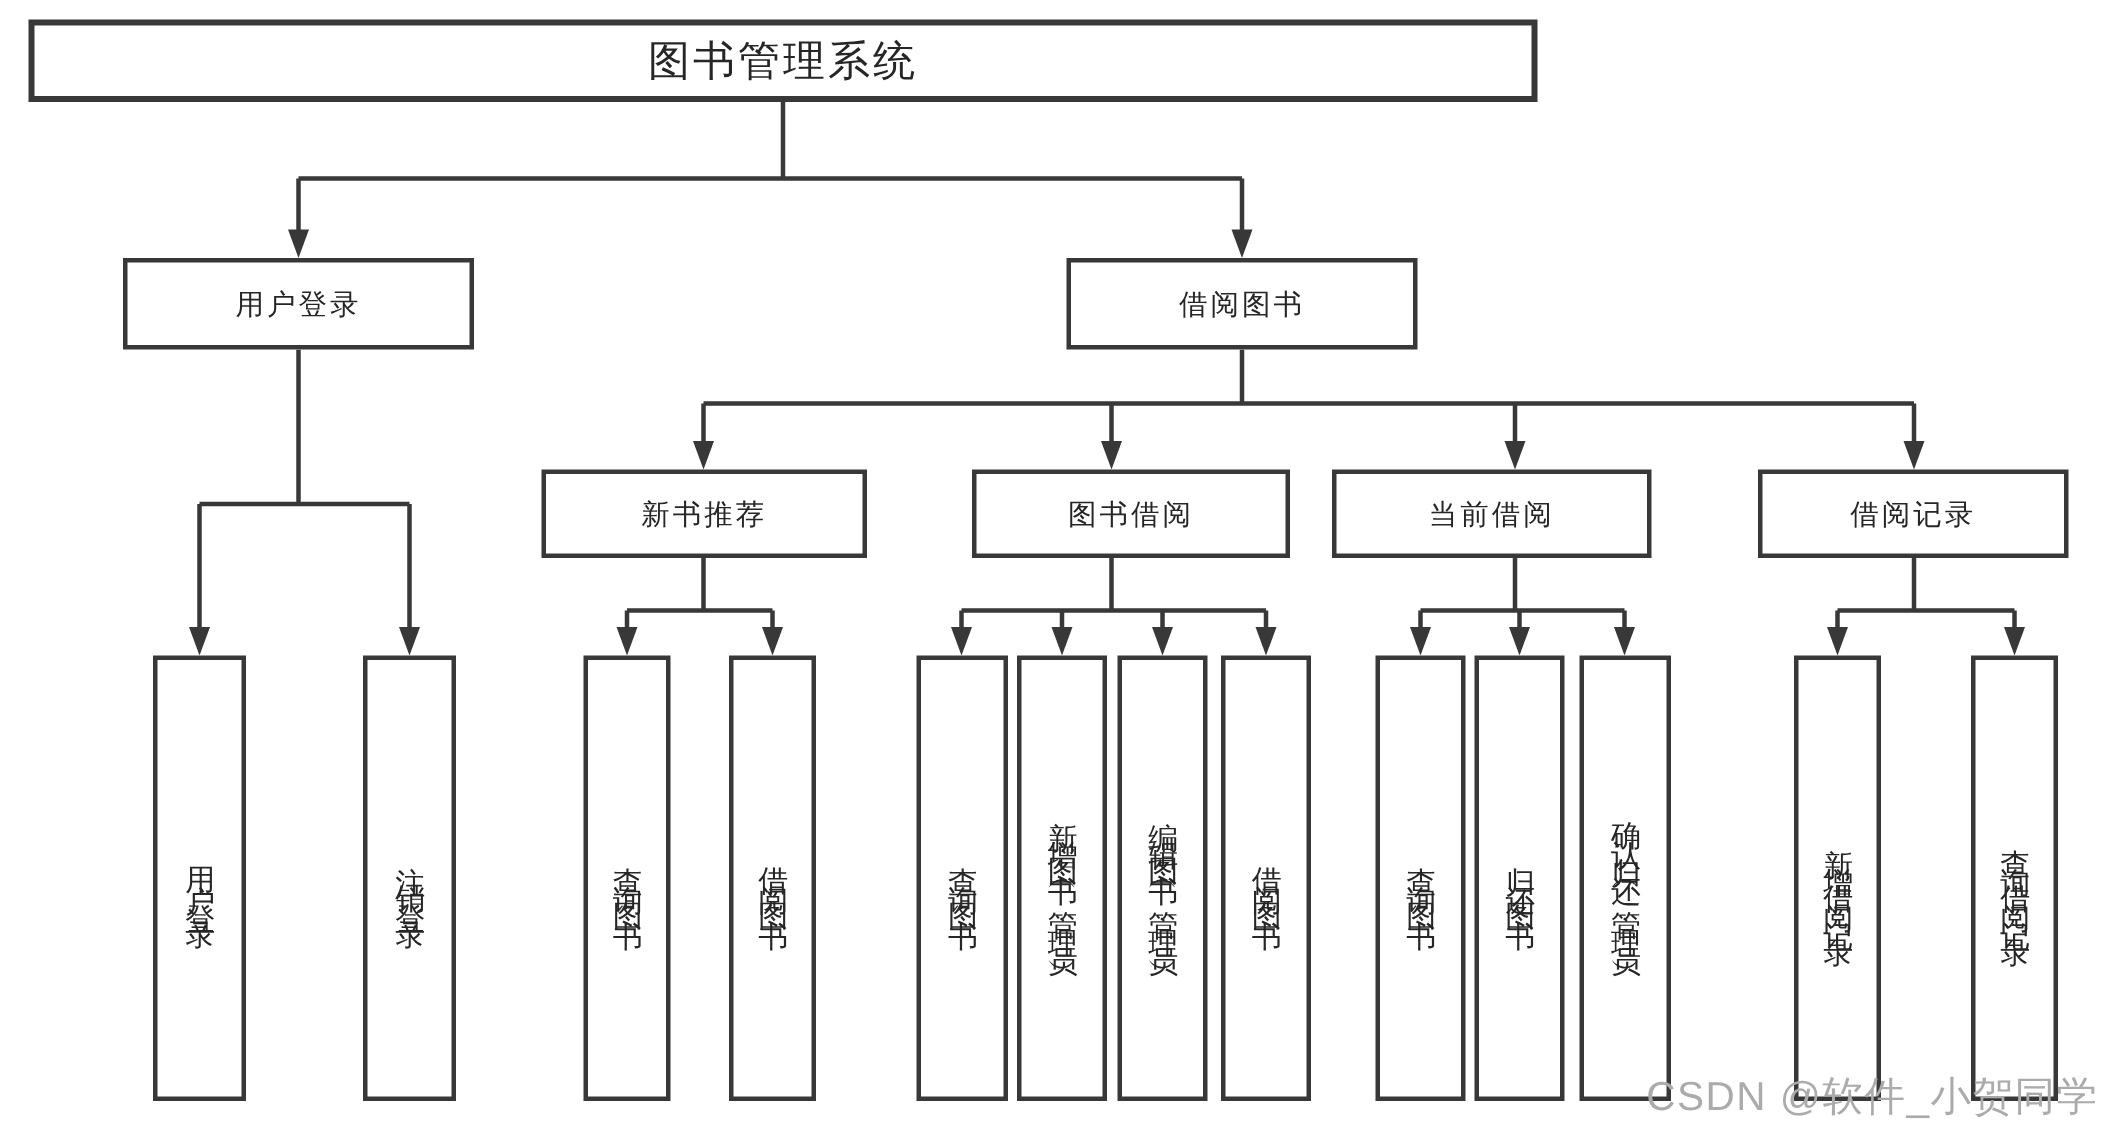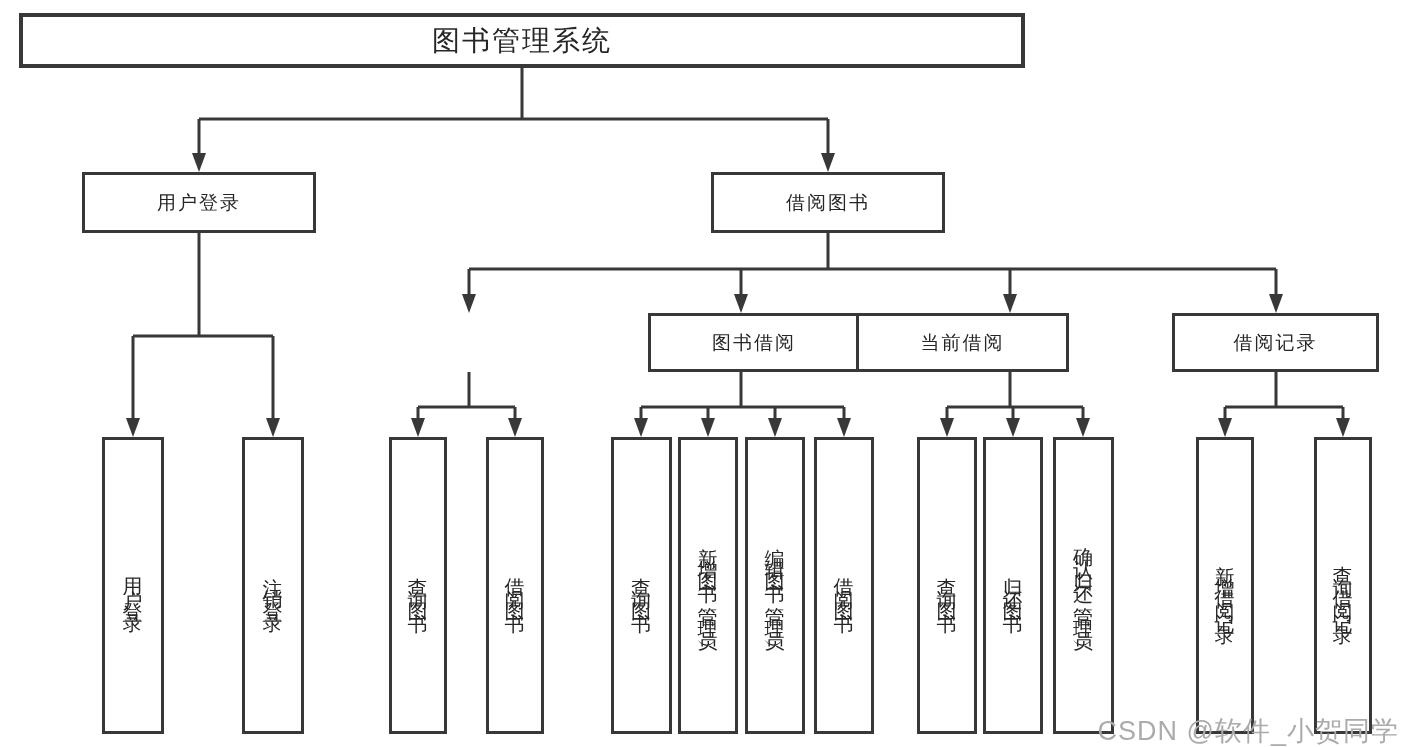--- a/index.html
+++ b/index.html
@@ -103,24 +103,27 @@
     <span class="lbl">图书管理系统</span>
   </div>
 
   <div class="box lvl2" style="left:82px; top:172px; width:234px; height:61px;">
     <span class="lbl">用户登录</span>
   </div>
   <div class="box lvl2" style="left:711px; top:172px; width:234px; height:61px;">
     <span class="lbl">借阅图书</span>
   </div>
 
+  <div class="box lvl3" style="left:361px; top:313px; width:217px; height:59px;">
+    <span class="lbl">新书推荐</span>
+  </div>
   <div class="box lvl3" style="left:648px; top:313px; width:212px; height:59px;">
     <span class="lbl">图书借阅</span>
   </div>
-  <div class="box lvl3" style="left:856px; top:313px; width:213px; height:59px;">
+  <div class="box lvl3" style="left:888px; top:313px; width:213px; height:59px;">
     <span class="lbl">当前借阅</span>
   </div>
   <div class="box lvl3" style="left:1172px; top:313px; width:207px; height:59px;align-items:center;">
     <span class="lbl">借阅记录</span>
   </div>
 
   <div class="box leaf" style="left:102px; top:437px; width:62px; height:297px;">
     <span class="lbl">用户登录</span>
   </div>
   <div class="box leaf" style="left:242px; top:437px; width:62px; height:297px;">

